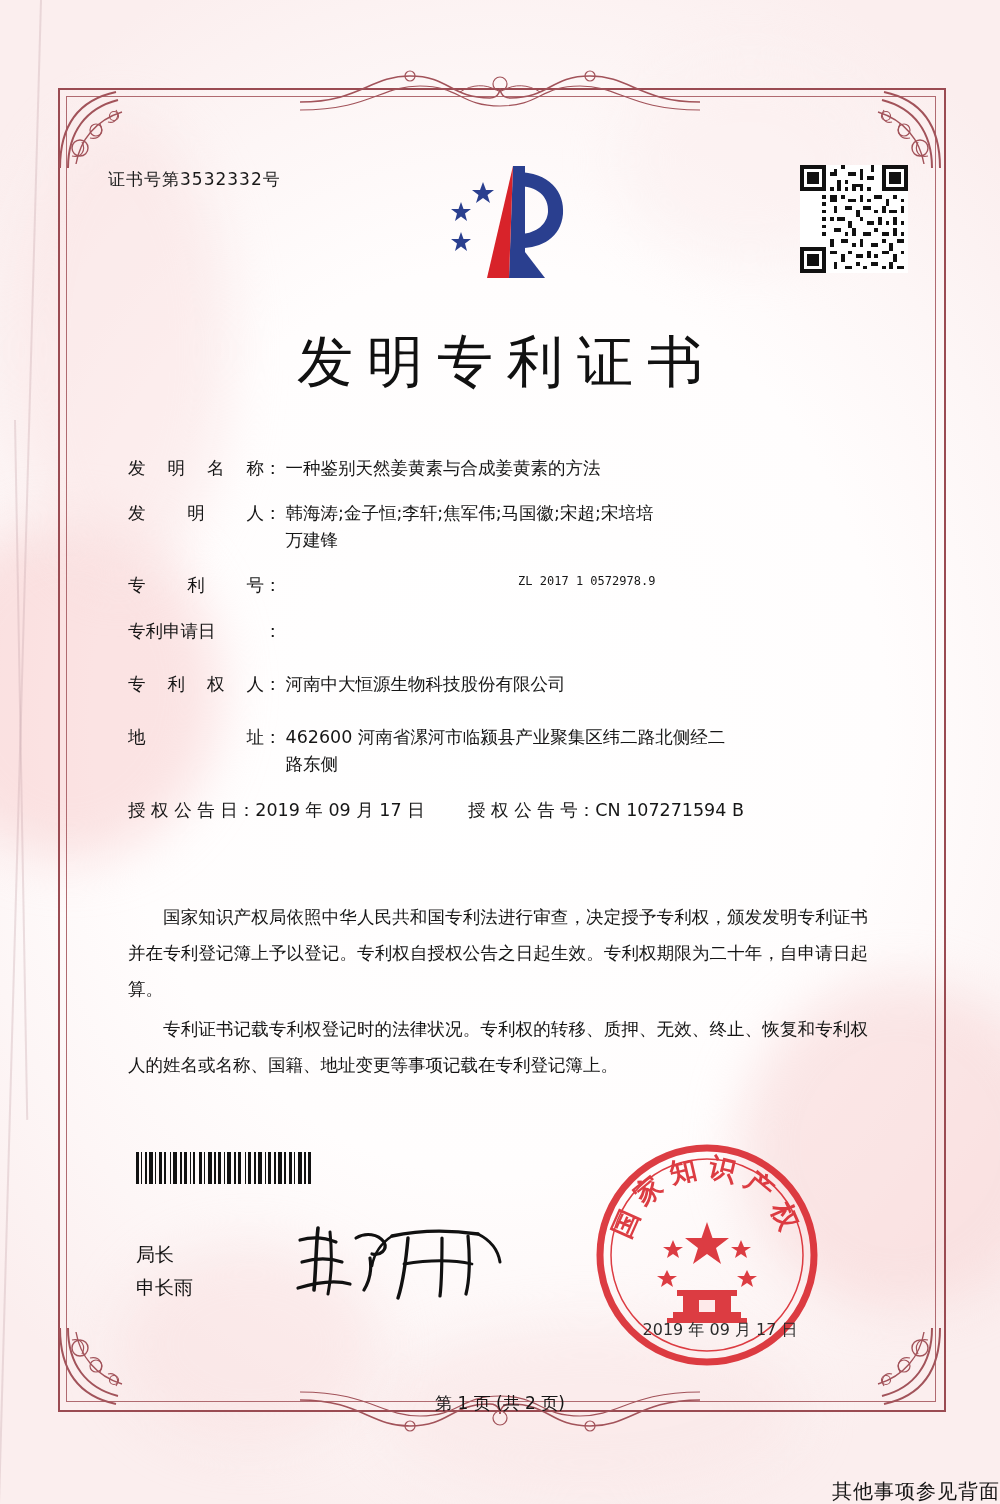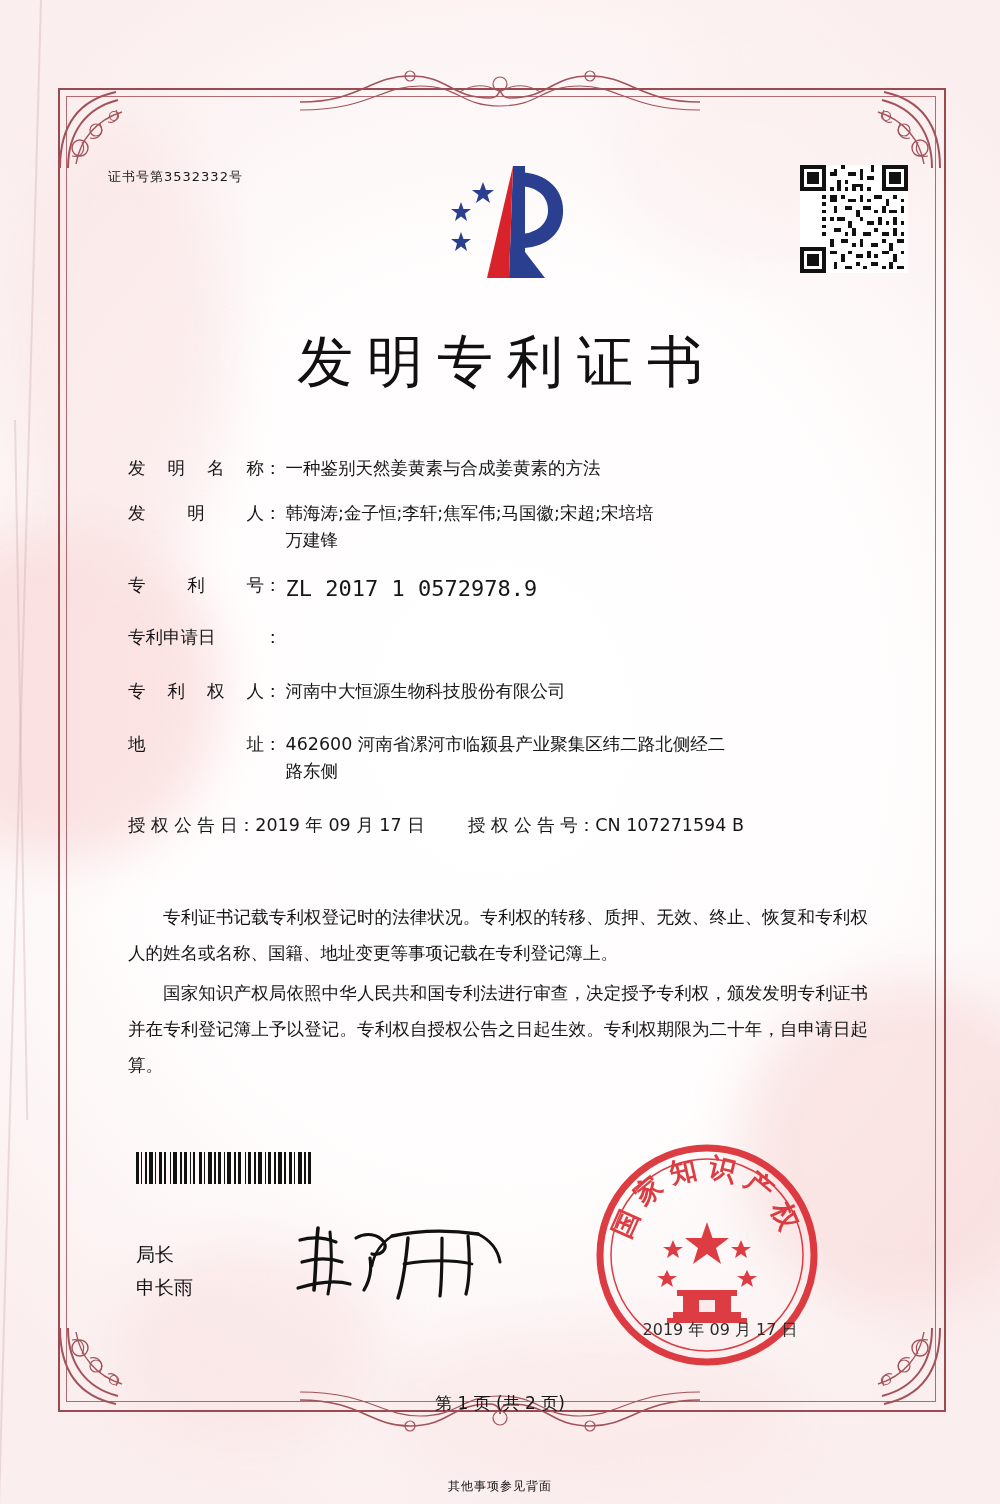--- a/index.html
+++ b/index.html
@@ -89,21 +89,21 @@
     height: 60px;
     transform: scaleY(-1);
   }
 
   
   .cert-no {
     position: absolute;
     left: 108px;
     top: 168px;
     font-family: "DejaVu Sans", sans-serif;
-    font-size: 13px;
+    font-size: 17px;
     color: #1a1a1a;
     letter-spacing: 1px;
     white-space: nowrap;
   }
 
   .logo {
     position: absolute;
     left: 425px;
     top: 160px;
     width: 150px;
@@ -160,21 +160,22 @@
   .row .colon {
     flex: 0 0 auto;
     padding-right: 4px;
   }
   .row .value {
     flex: 1 1 auto;
   }
   .row .value .line2 { display: block; }
   .mono {
     font-family: "DejaVu Sans Mono", "Liberation Mono", monospace;
-    font-size: 22px;
+    font-size: 12px;
+    text-align: center;
   }
   .grant-row {
     display: flex;
     align-items: flex-start;
     margin-bottom: 16px;
   }
   .grant-row .g1 { width: 340px; flex: 0 0 340px; white-space: nowrap; }
   .grant-row .g2 { flex: 1 1 auto; white-space: nowrap; }
 
   
@@ -252,22 +253,22 @@
     top: 1392px;
     text-align: center;
     font-size: 17px;
     color: #141414;
   }
   .footnote {
     position: absolute;
     left: 0;
     right: 0;
     top: 1478px;
-    text-align: center;
-    font-size: 12px;
+    text-align: right;
+    font-size: 20px;
     color: #141414;
     letter-spacing: 1px;
   }
 </style>
 </head>
 <body>
 
 <div class="page">
 
   <div class="blotch b1"></div>
@@ -560,34 +561,34 @@
         <span>地</span>
           <span>址</span>
       </div>
       <div class="colon">：</div>
       <div class="value">
         <span>462600 河南省漯河市临颍县产业聚集区纬二路北侧经二</span>
         <span class="line2">路东侧</span>
       </div>
     </div>
 
-    <div class="grant-row" style="margin-top:28px">
+    <div class="grant-row" style="margin-top:20px">
       <div class="g1">
         <span>授 权 公 告 日</span><span>：</span><span>2019 年 09 月 17 日</span>
       </div>
       <div class="g2">
         <span>授 权 公 告 号</span><span>：</span><span>CN 107271594 B</span>
       </div>
     </div>
 
   </div>
 
   <div class="paragraphs">
+    <p>国家知识产权局依照中华人民共和国专利法进行审查，决定授予专利权，颁发发明专利证书并在专利登记簿上予以登记。专利权自授权公告之日起生效。专利权期限为二十年，自申请日起算。</p>
     <p>专利证书记载专利权登记时的法律状况。专利权的转移、质押、无效、终止、恢复和专利权人的姓名或名称、国籍、地址变更等事项记载在专利登记簿上。</p>
-    <p>国家知识产权局依照中华人民共和国专利法进行审查，决定授予专利权，颁发发明专利证书并在专利登记簿上予以登记。专利权自授权公告之日起生效。专利权期限为二十年，自申请日起算。</p>
   </div>
 
   <div class="barcode">
     <i style="width:3px"></i>
       <i style="width:2px;background:transparent"></i>
     <i style="width:1px"></i>
       <i style="width:3px;background:transparent"></i>
     <i style="width:2px"></i>
       <i style="width:2px;background:transparent"></i>
     <i style="width:4px"></i>

